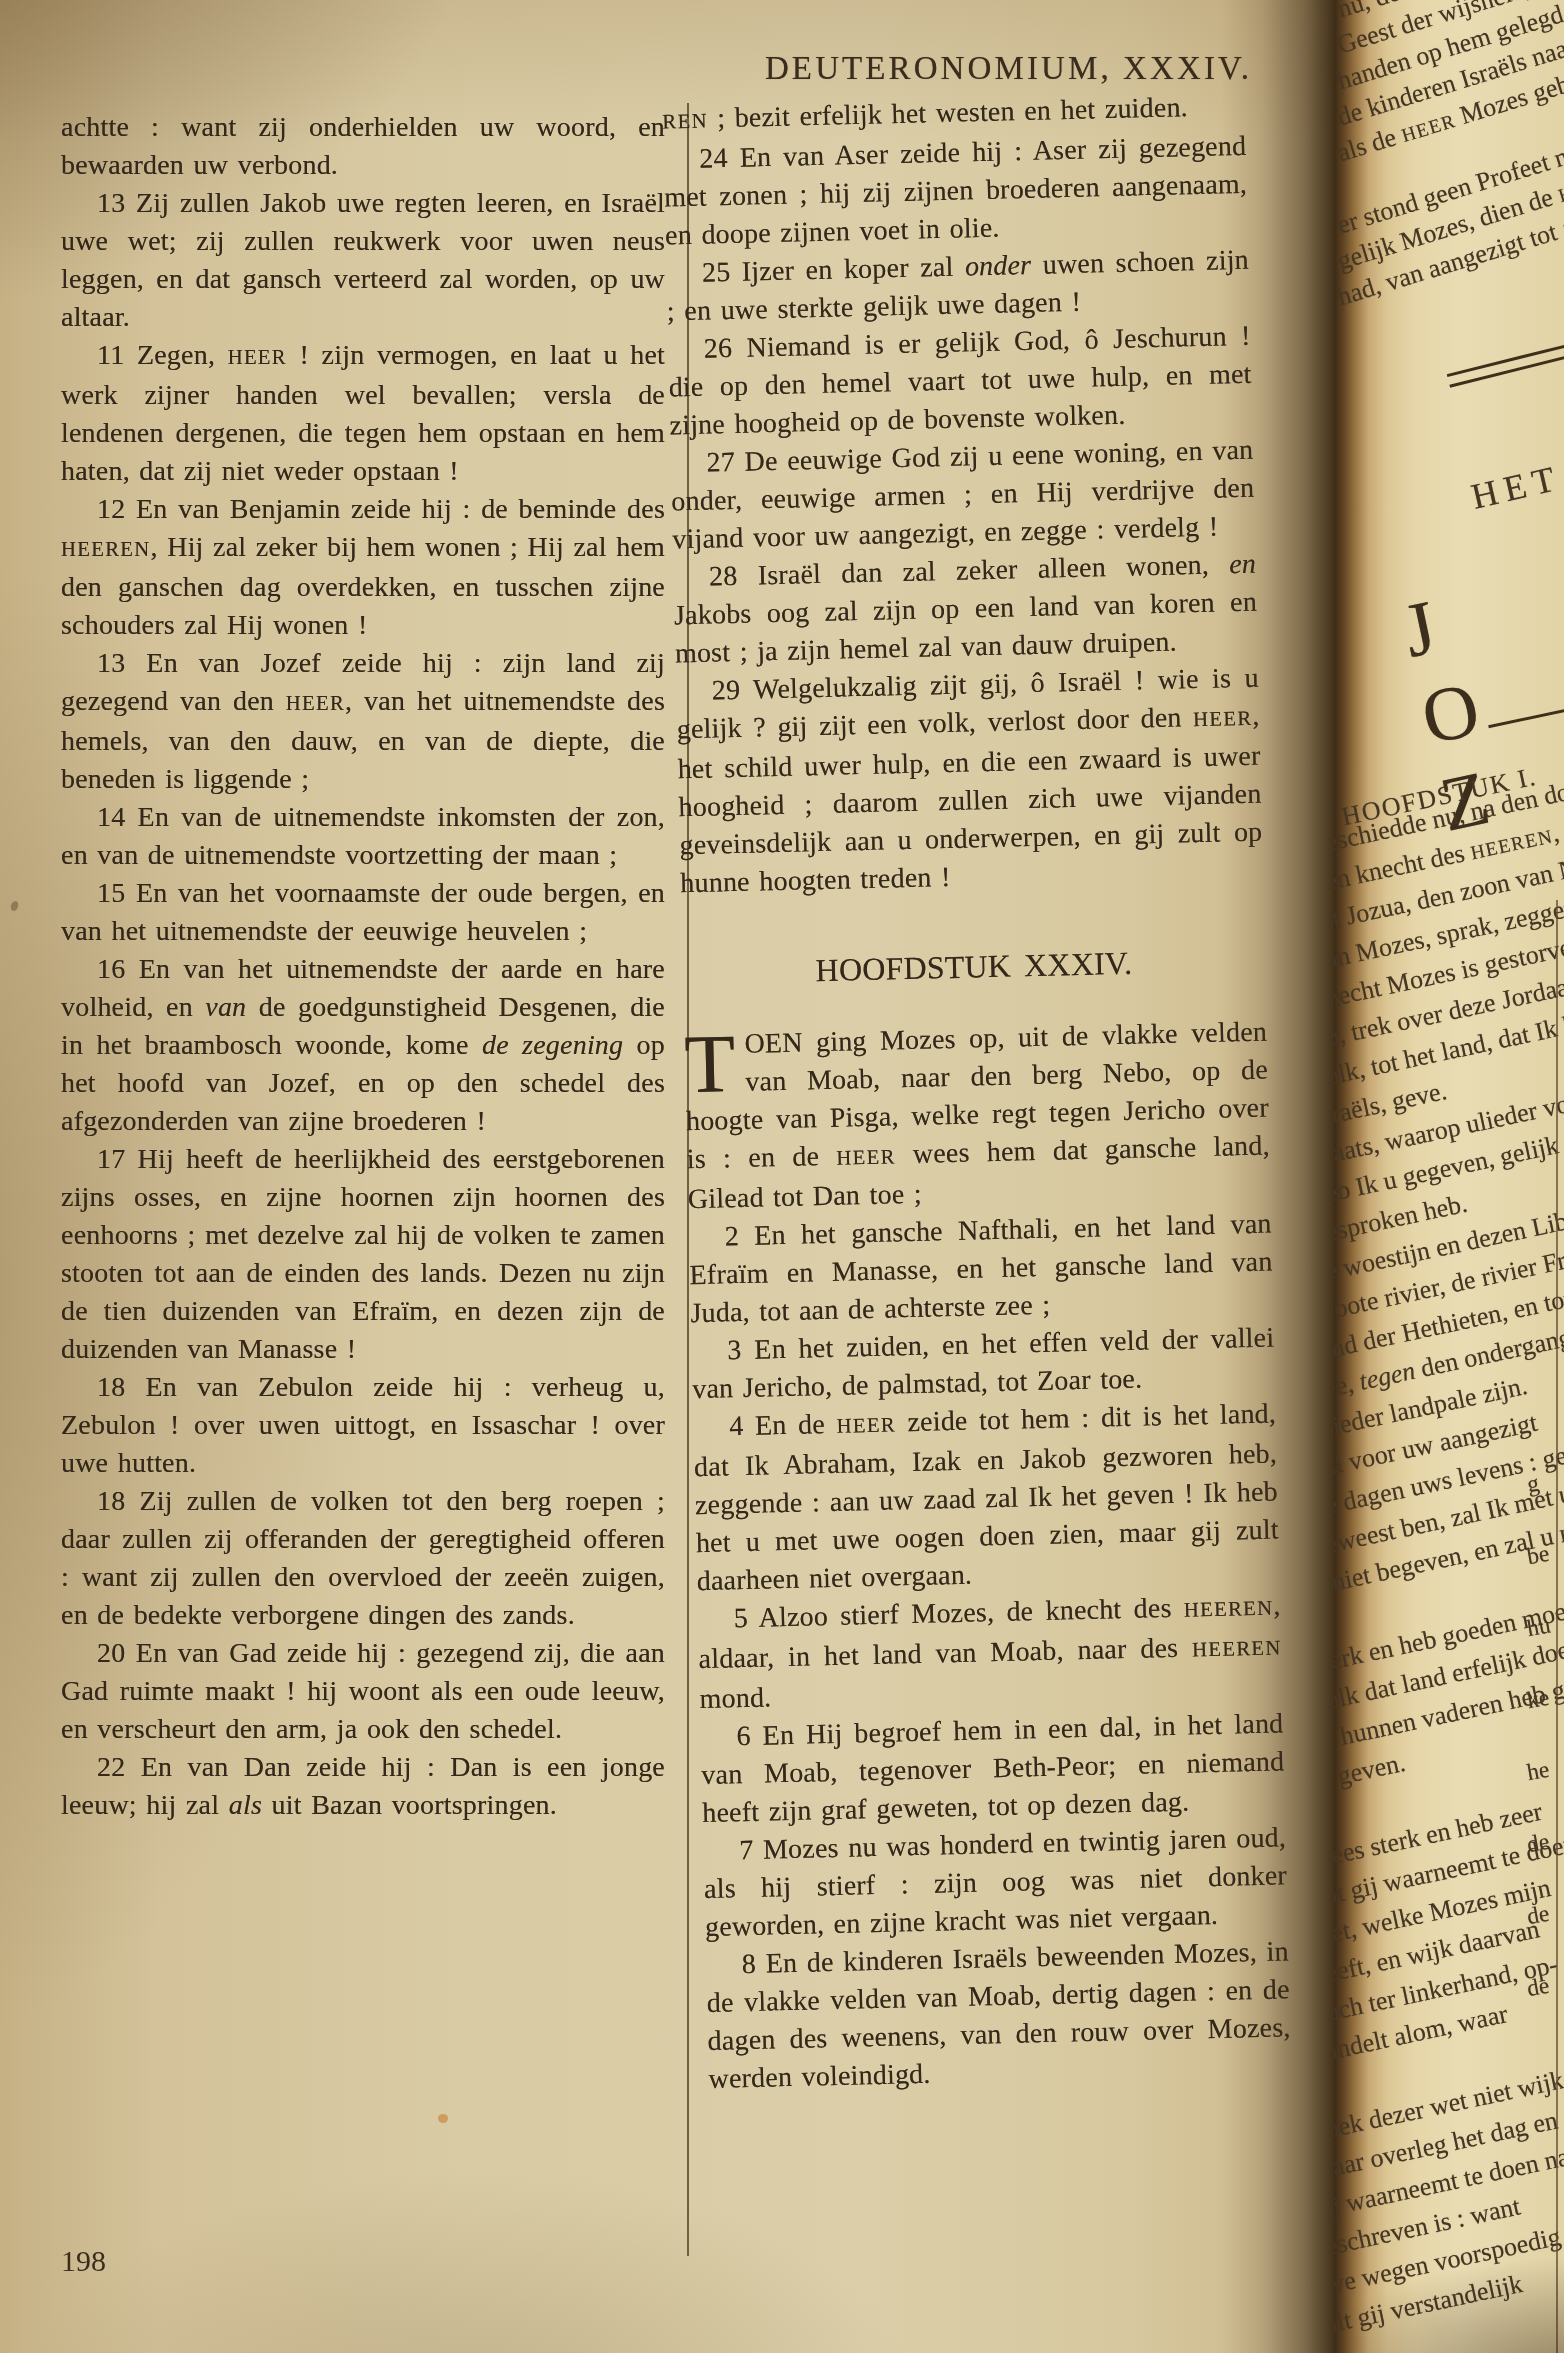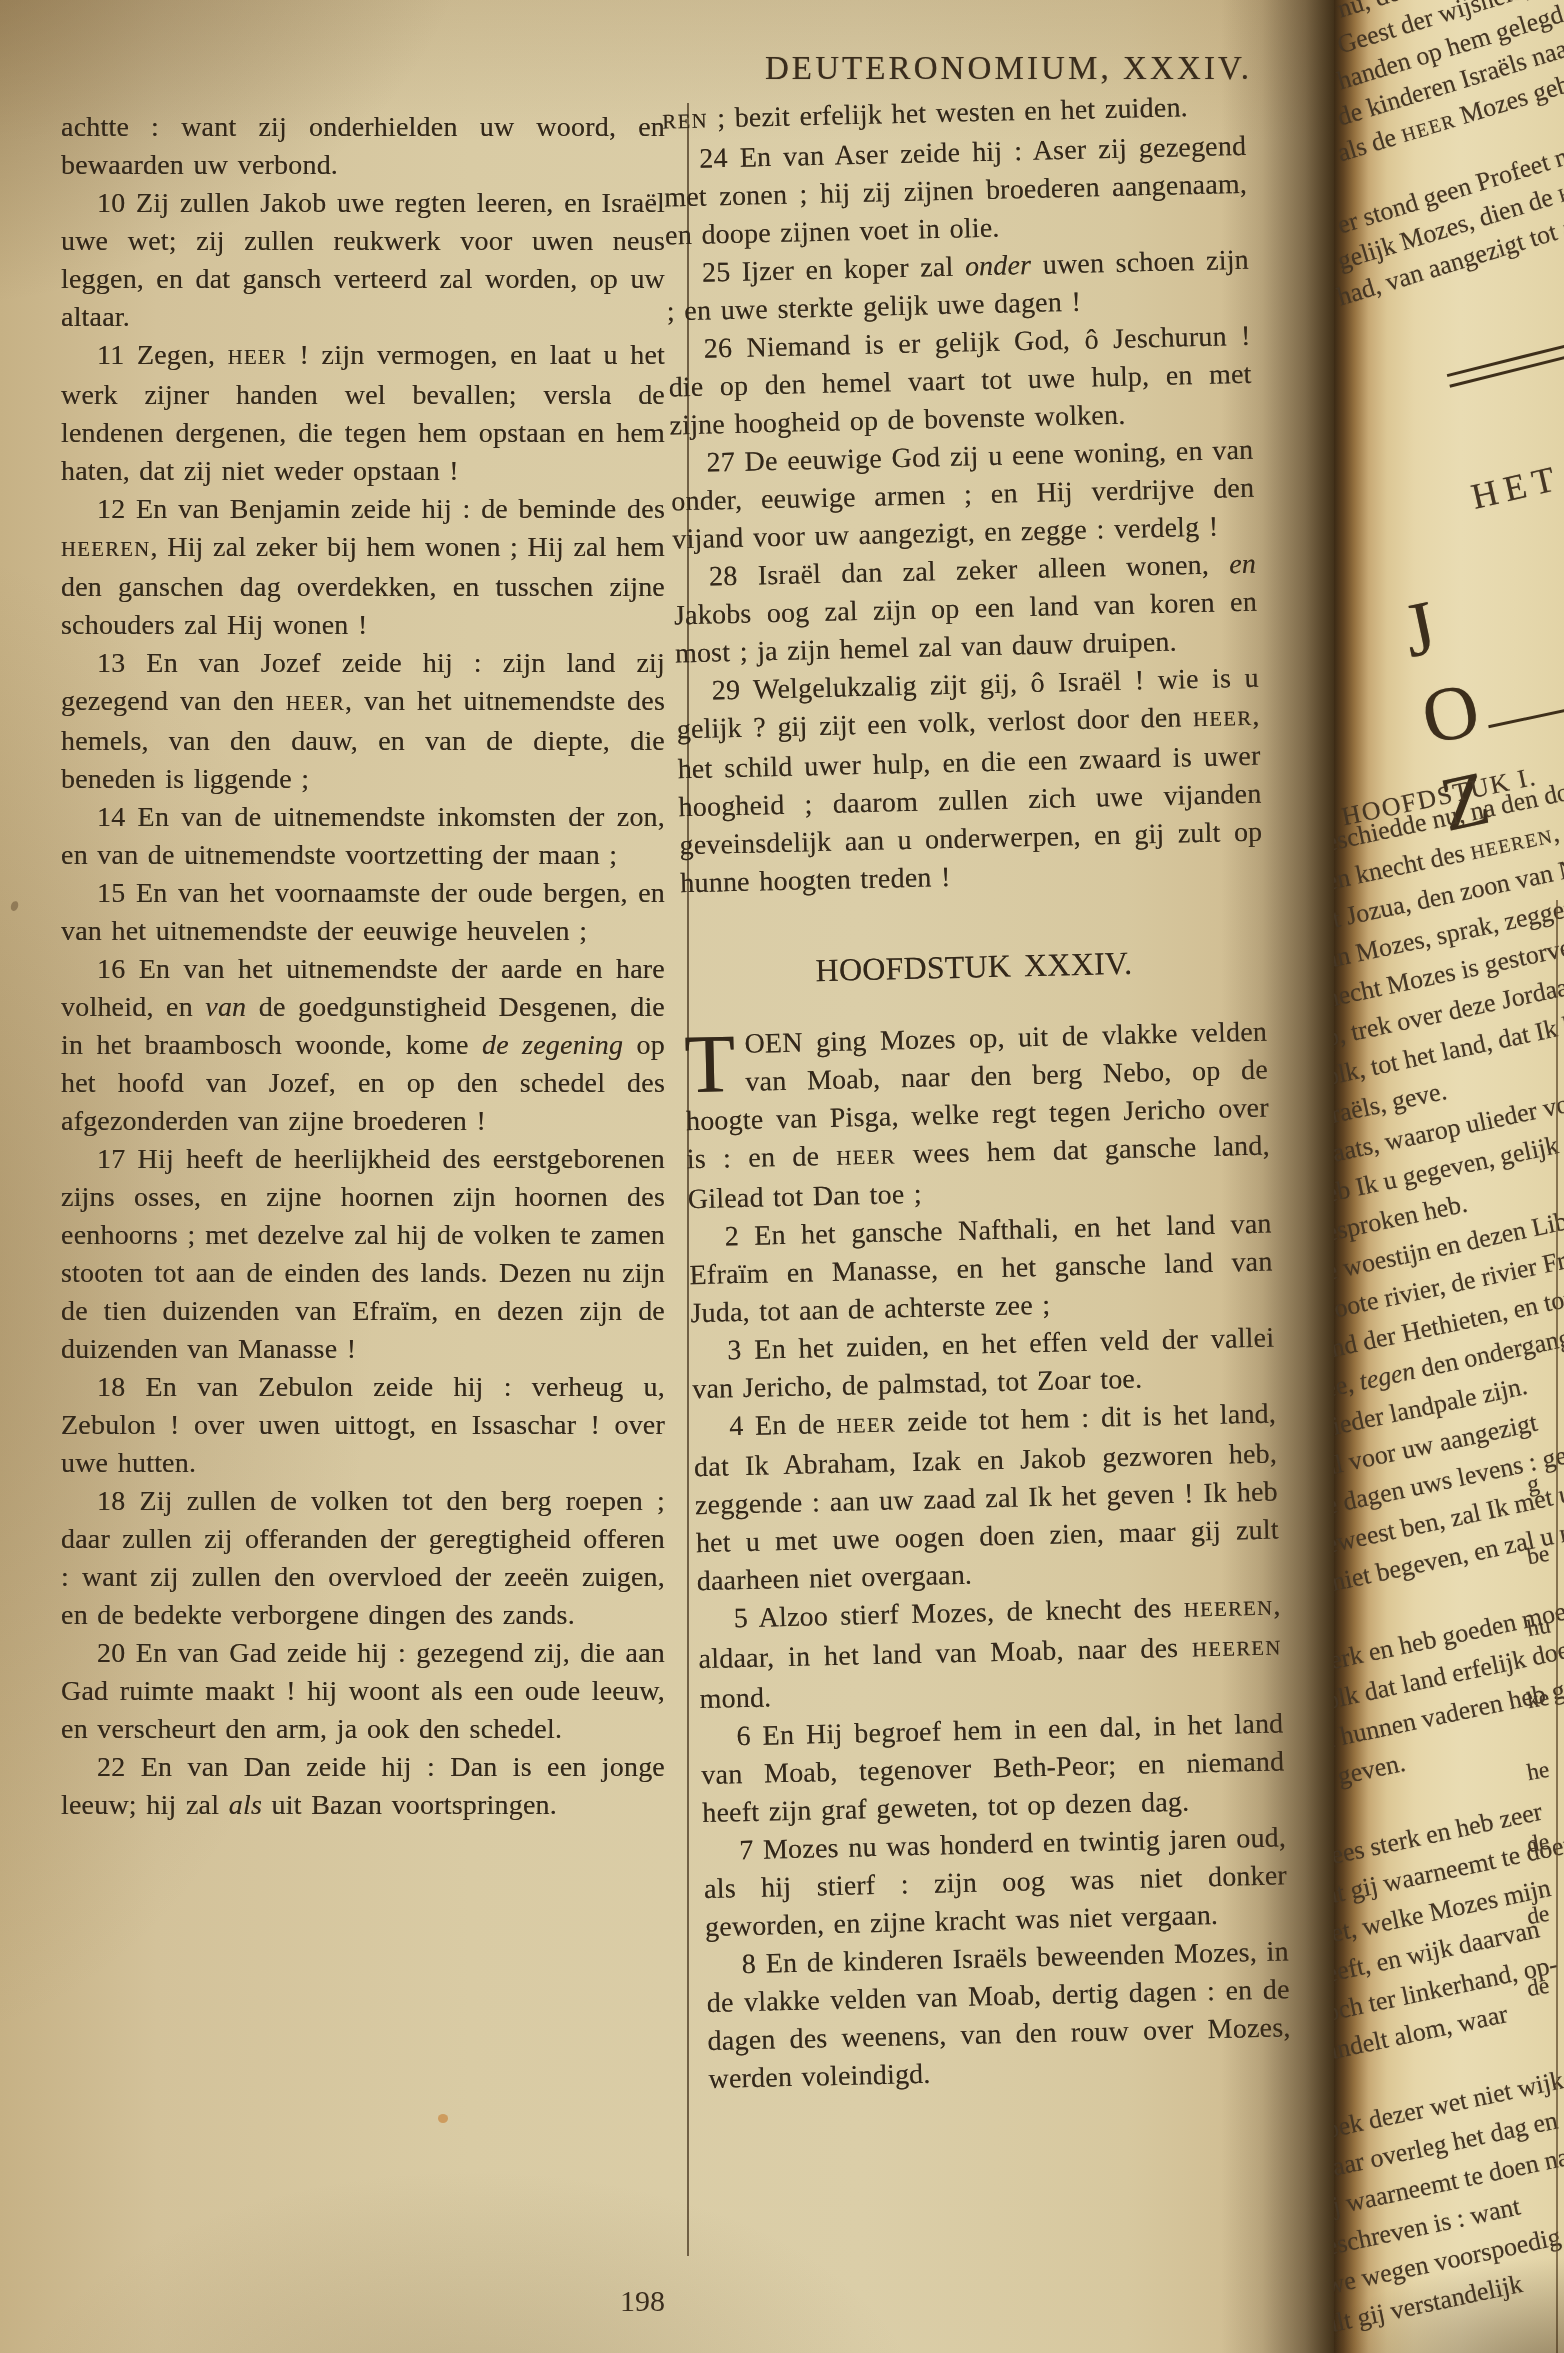--- a/index.html
+++ b/index.html
@@ -24,21 +24,21 @@
   .col{position:absolute;z-index:1;color:#33281a;text-shadow:0 0 0.5px rgba(51,40,26,.6);}
   .col p.verse{margin:0;text-align:justify;font-size:28px;line-height:38px;word-spacing:2.3px;letter-spacing:0.2px;}
   .col p.ind{text-indent:36px;}
   .col-left{left:61px;top:108px;width:604px;}
   .col-right{left:709px;top:100px;width:583px;transform:rotate(-1.35deg);transform-origin:0 100%;}
   .sc{font-size:.74em;letter-spacing:1.3px;}
   p.chapter-heading{text-align:center !important;text-indent:0 !important;font-size:32px !important;
      letter-spacing:2.3px;margin:52px 0 34px !important;word-spacing:4.7px !important;}
   p.dropcap::first-letter{float:left;font-size:83px;line-height:66px;padding:4.7px 9.4px 0 0;}
   .col-divider{position:absolute;left:687px;top:103px;width:1.6px;height:2153px;background:#4c3b24;opacity:.75;z-index:1;}
-  .page-number{position:absolute;left:61px;top:2244px;width:604px;text-align:right;font-size:30px;color:#3a2d1d;z-index:1;margin-top:40px;}
+  .page-number{position:absolute;left:61px;top:2244px;width:604px;text-align:left;font-size:30px;color:#3a2d1d;z-index:1;}
   .speck{position:absolute;left:11px;top:901px;width:7px;height:10.2px;background:#6b5638;border-radius:50%;opacity:.55;transform:rotate(20deg);z-index:1;}
   .spot{position:absolute;left:438px;top:2114px;width:10.2px;height:8.6px;background:rgba(196,118,38,.55);border-radius:50%;z-index:1;}
   .gutter{position:absolute;left:1221px;top:0;width:117px;height:2354px;z-index:2;
     background:linear-gradient(90deg, rgba(73,52,26,0) 0%, rgba(73,52,26,.18) 35%, rgba(60,42,20,.55) 72%, #3a2a14 100%);}
   .sliver{position:absolute;left:1334px;top:0;width:231px;height:2354px;overflow:hidden;z-index:3;
     color:#453624;text-shadow:0 0 0.8px rgba(69,54,36,.55);
     background:linear-gradient(90deg,#3b2a15 0%,#5f4322 4%,#967240 9%,#c7a975 15%,#dcc795 23%,#e6d6a9 35%,#e9dcb3 55%,#e6d8ad 78%,#e2d3a6 100%);}
   .sliver::after{content:"";position:absolute;inset:0;
     background:radial-gradient(391px 172px at 103% 101%, rgba(60,40,18,.5), rgba(60,40,18,0) 70%);}
   .topfrag{position:absolute;left:4.7px;top:-4.7px;width:501px;font-size:26px;}
@@ -58,21 +58,21 @@
 </style>
 </head>
 <body>
 
 <div class="scan">
 
   <div class="running-head">DEUTERONOMIUM, XXXIV.</div>
 
   <div class="col col-left">
       <p class="verse">achtte : want zij onderhielden uw woord, en bewaarden uw verbond.</p>
-      <p class="verse ind">10 Zij zullen Jakob uwe regten leeren, en Israël uwe wet; zij zullen reukwerk voor uwen neus leggen, en dat gansch verteerd zal worden, op uw altaar.</p>
+      <p class="verse ind">13 Zij zullen Jakob uwe regten leeren, en Israël uwe wet; zij zullen reukwerk voor uwen neus leggen, en dat gansch verteerd zal worden, op uw altaar.</p>
       <p class="verse ind">11 Zegen, <span class="sc">HEER</span> ! zijn vermogen, en laat u het werk zijner handen wel bevallen; versla de lendenen dergenen, die tegen hem opstaan en hem haten, dat zij niet weder opstaan !</p>
       <p class="verse ind">12 En van Benjamin zeide hij : de beminde des <span class="sc">HEEREN</span>, Hij zal zeker bij hem wonen ; Hij zal hem den ganschen dag overdekken, en tusschen zijne schouders zal Hij wonen !</p>
       <p class="verse ind">13 En van Jozef zeide hij : zijn land zij gezegend van den <span class="sc">HEER</span>, van het uitnemendste des hemels, van den dauw, en van de diepte, die beneden is liggende ;</p>
       <p class="verse ind">14 En van de uitnemendste inkomsten der zon, en van de uitnemendste voortzetting der maan ;</p>
       <p class="verse ind">15 En van het voornaamste der oude bergen, en van het uitnemendste der eeuwige heuvelen ;</p>
       <p class="verse ind">16 En van het uitnemendste der aarde en hare volheid, en <i>van</i> de goedgunstigheid Desgenen, die in het braambosch woonde, kome <i>de zegening</i> op het hoofd van Jozef, en op den schedel des afgezonderden van zijne broederen !</p>
       <p class="verse ind">17 Hij heeft de heerlijkheid des eerstgeborenen zijns osses, en zijne hoornen zijn hoornen des eenhoorns ; met dezelve zal hij de volken te zamen stooten tot aan de einden des lands. Dezen nu zijn de tien duizenden van Efraïm, en dezen zijn de duizenden van Manasse !</p>
       <p class="verse ind">18 En van Zebulon zeide hij : verheug u, Zebulon ! over uwen uittogt, en Issaschar ! over uwe hutten.</p>
       <p class="verse ind">18 Zij zullen de volken tot den berg roepen ; daar zullen zij offeranden der geregtigheid offeren : want zij zullen den overvloed der zeeën zuigen, en de bedekte verborgene dingen des zands.</p>
       <p class="verse ind">20 En van Gad zeide hij : gezegend zij, die aan Gad ruimte maakt ! hij woont als een oude leeuw, en verscheurt den arm, ja ook den schedel.</p>

